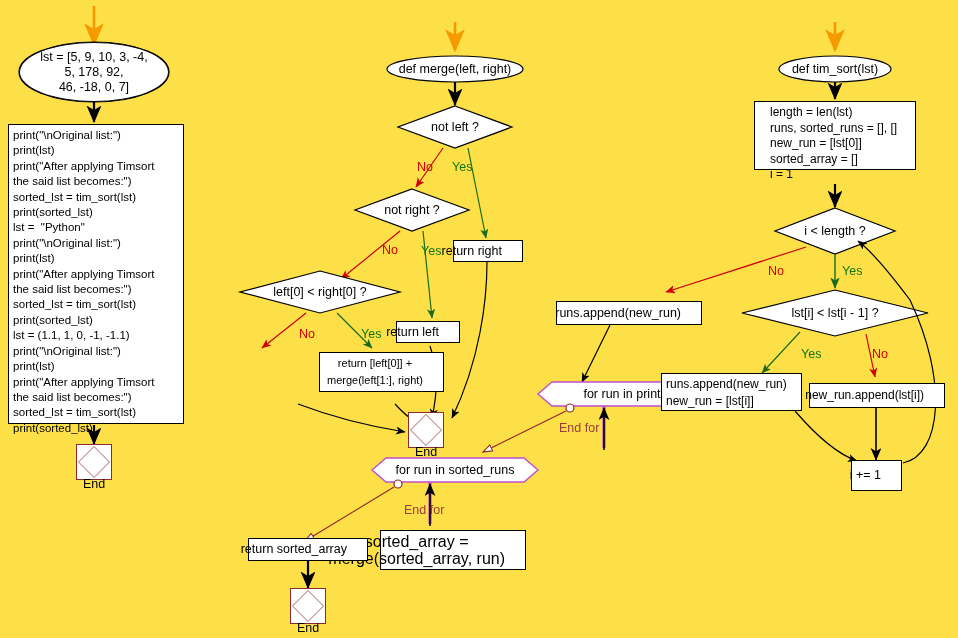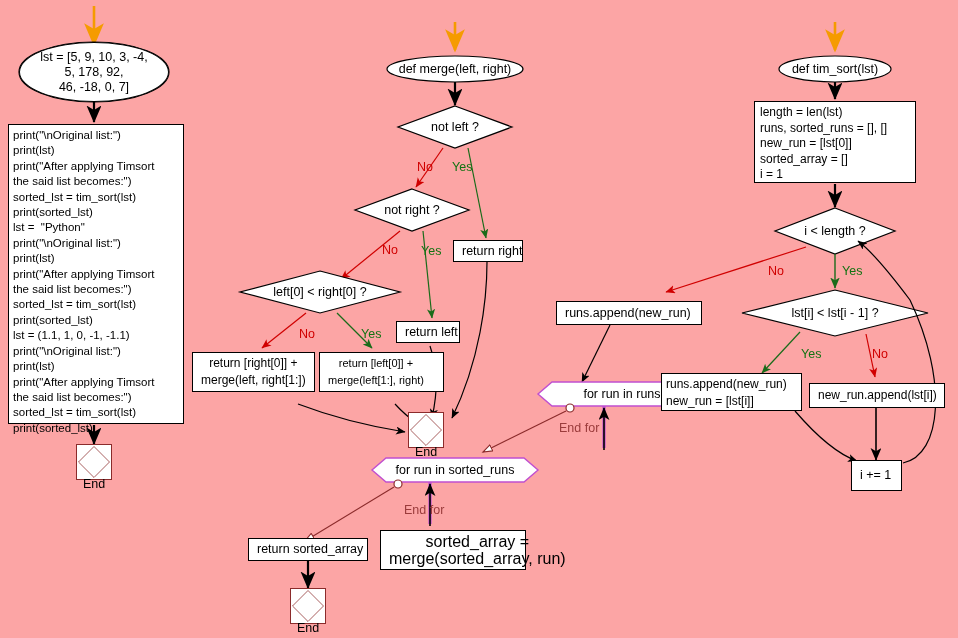--- a/index.html
+++ b/index.html
@@ -7,21 +7,21 @@
     padding: 0;
     background: #ffffff;
   }
   body {
     font-family: "Liberation Sans", sans-serif;
   }
   #canvas {
     position: relative;
     width: 958px;
     height: 638px;
-    background: #fca5a5;
+    background: #fde047;
     overflow: hidden;
   }
   svg#edges {
     position: absolute;
     left: 0;
     top: 0;
     width: 958px;
     height: 638px;
     pointer-events: none;
   }
@@ -31,22 +31,22 @@
     font-size: 12.5px;
     line-height: 15px;
     color: #000000;
     white-space: pre;
     display: flex;
     align-items: center;
   }
   .proc {
     border: 1.2px solid #000000;
     background: #ffffff;
-    padding: 2px 8px;
-    justify-content: flex-start;
+    padding: 2px 20px;
+    justify-content: flex-end;
     text-align: center;
   }
   .proc.left-align {
     justify-content: flex-start;
     text-align: left;
   }
   .terminal {
     border: 1.2px solid #000000;
     border-radius: 50%;
     background: #ffffff;
@@ -263,38 +263,34 @@
 
   <div class="decision-label" style="left:262px; top:285px; width:116px;">left[0] &lt; right[0] ?</div>
 
   <div class="edge-label lbl-no" style="left:299px; top:327px;">No</div>
   <div class="edge-label lbl-yes" style="left:361px; top:327px;">Yes</div>
 
   <div class="node proc" style="left:396px; top:321px; width:64px; height:22px;">
     <span>return left</span>
   </div>
 
-  <div class="node proc" style="left:192px; top:352px; width:123px; height:40px;">
-    <span style="line-height:17px; font-size:12px;">return [right[0]] +
-merge(left, right[1:])</span>
-  </div>
 
   <div class="node proc" style="left:319px; top:352px; width:125px; height:40px;">
     <span style="line-height:17px; font-size:11px;">return [left[0]] +
 merge(left[1:], right)</span>
   </div>
 
   <div class="node endnode" style="left:408px; top:412px; width:36px; height:36px;">
     <i class="diamond"></i>
     <span>End</span>
   </div>
 
   <div class="decision-label" style="left:778px; top:62px; width:114px;">def tim_sort(lst)</div>
 
-  <div class="node proc left-align" style="left:754px; top:101px; width:162px; height:82px; align-items:flex-start; padding:3px 5px;">
+  <div class="node proc left-align" style="left:754px; top:101px; width:162px; height:69px; align-items:flex-start; padding:3px 15px;">
     <span style="line-height:15.5px; font-size:12px;">length = len(lst)
 runs, sorted_runs = [], []
 new_run = [lst[0]]
 sorted_array = []
 i = 1</span>
   </div>
 
   <div class="decision-label" style="left:793px; top:224px; width:84px;text-align:center;">i &lt; length ?</div>
 
   <div class="edge-label lbl-no" style="left:768px; top:264px;">No</div>
@@ -315,21 +311,21 @@
   </div>
 
   <div class="node proc" style="left:809px; top:383px; width:136px; height:25px;">
     <span style="font-size:12px;">new_run.append(lst[i])</span>
   </div>
 
   <div class="node proc" style="left:851px; top:460px; width:51px; height:31px;">
     <span>i += 1</span>
   </div>
 
-  <div class="loop-label" style="left:552px; top:387px; width:140px;">for run in runs</div>
+  <div class="loop-label" style="left:552px; top:387px; width:140px;">for run in print</div>
 
   <div class="edge-label lbl-endfor" style="left:559px; top:421px;">End for</div>
 
 
   <div class="loop-label" style="left:380px; top:463px; width:150px;">for run in sorted_runs</div>
 
   <div class="edge-label lbl-endfor" style="left:404px; top:503px;">End for</div>
 
   <div class="node proc" style="left:380px; top:530px; width:146px; height:40px;">
     <span style="line-height:17px; font-size:16px;">sorted_array =

